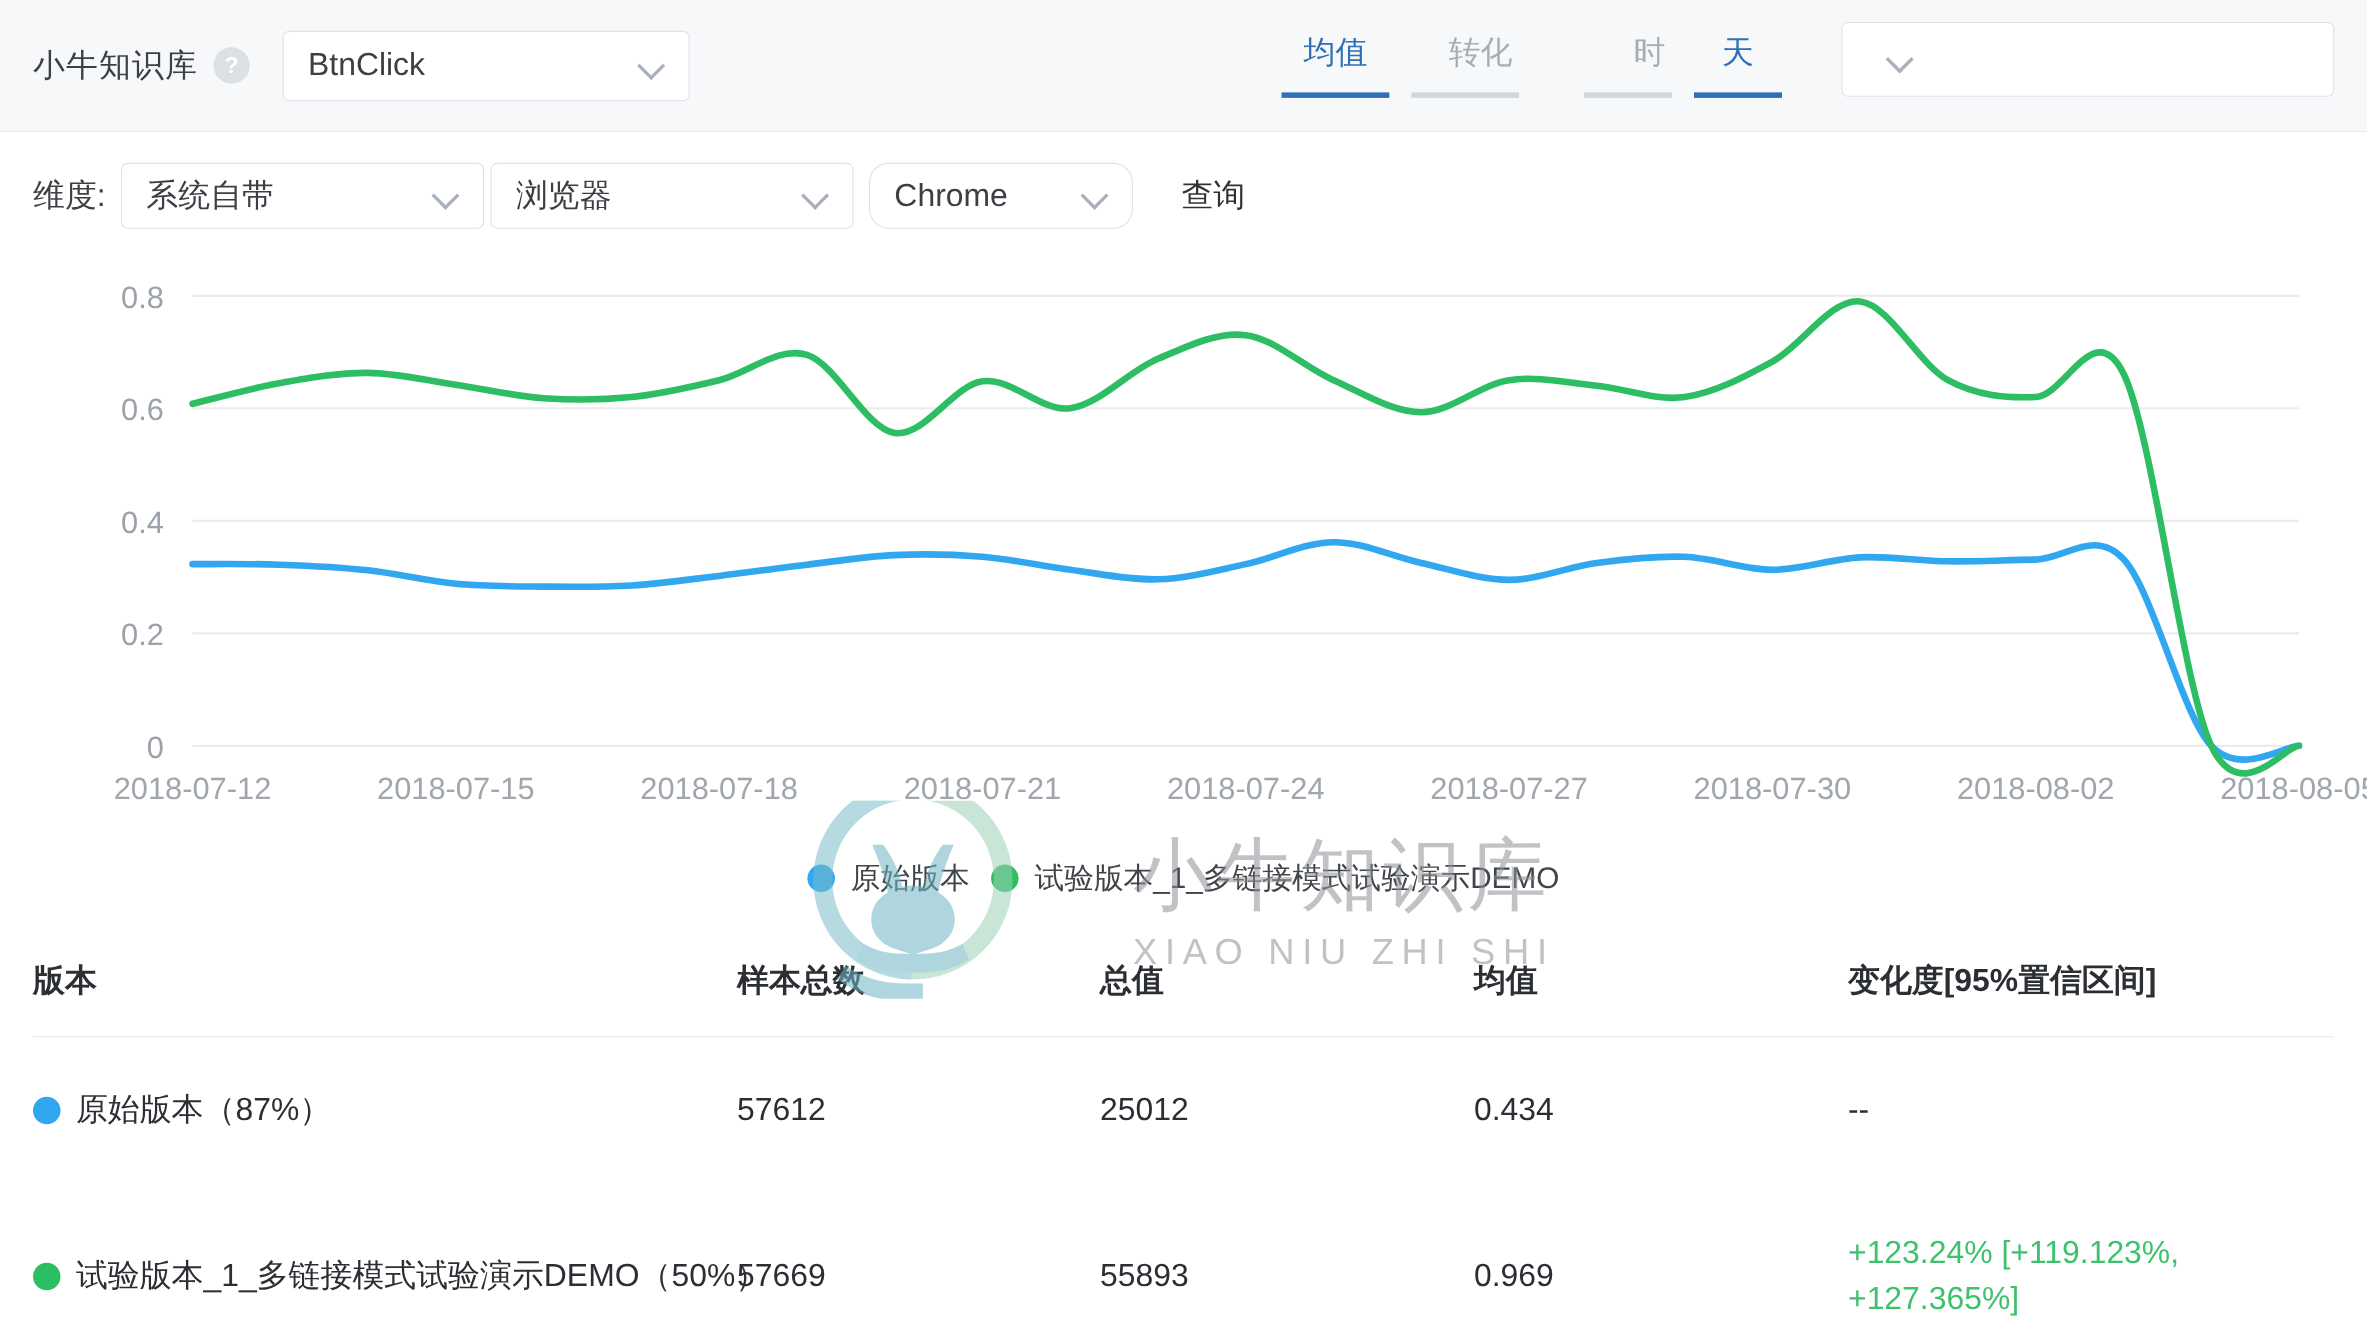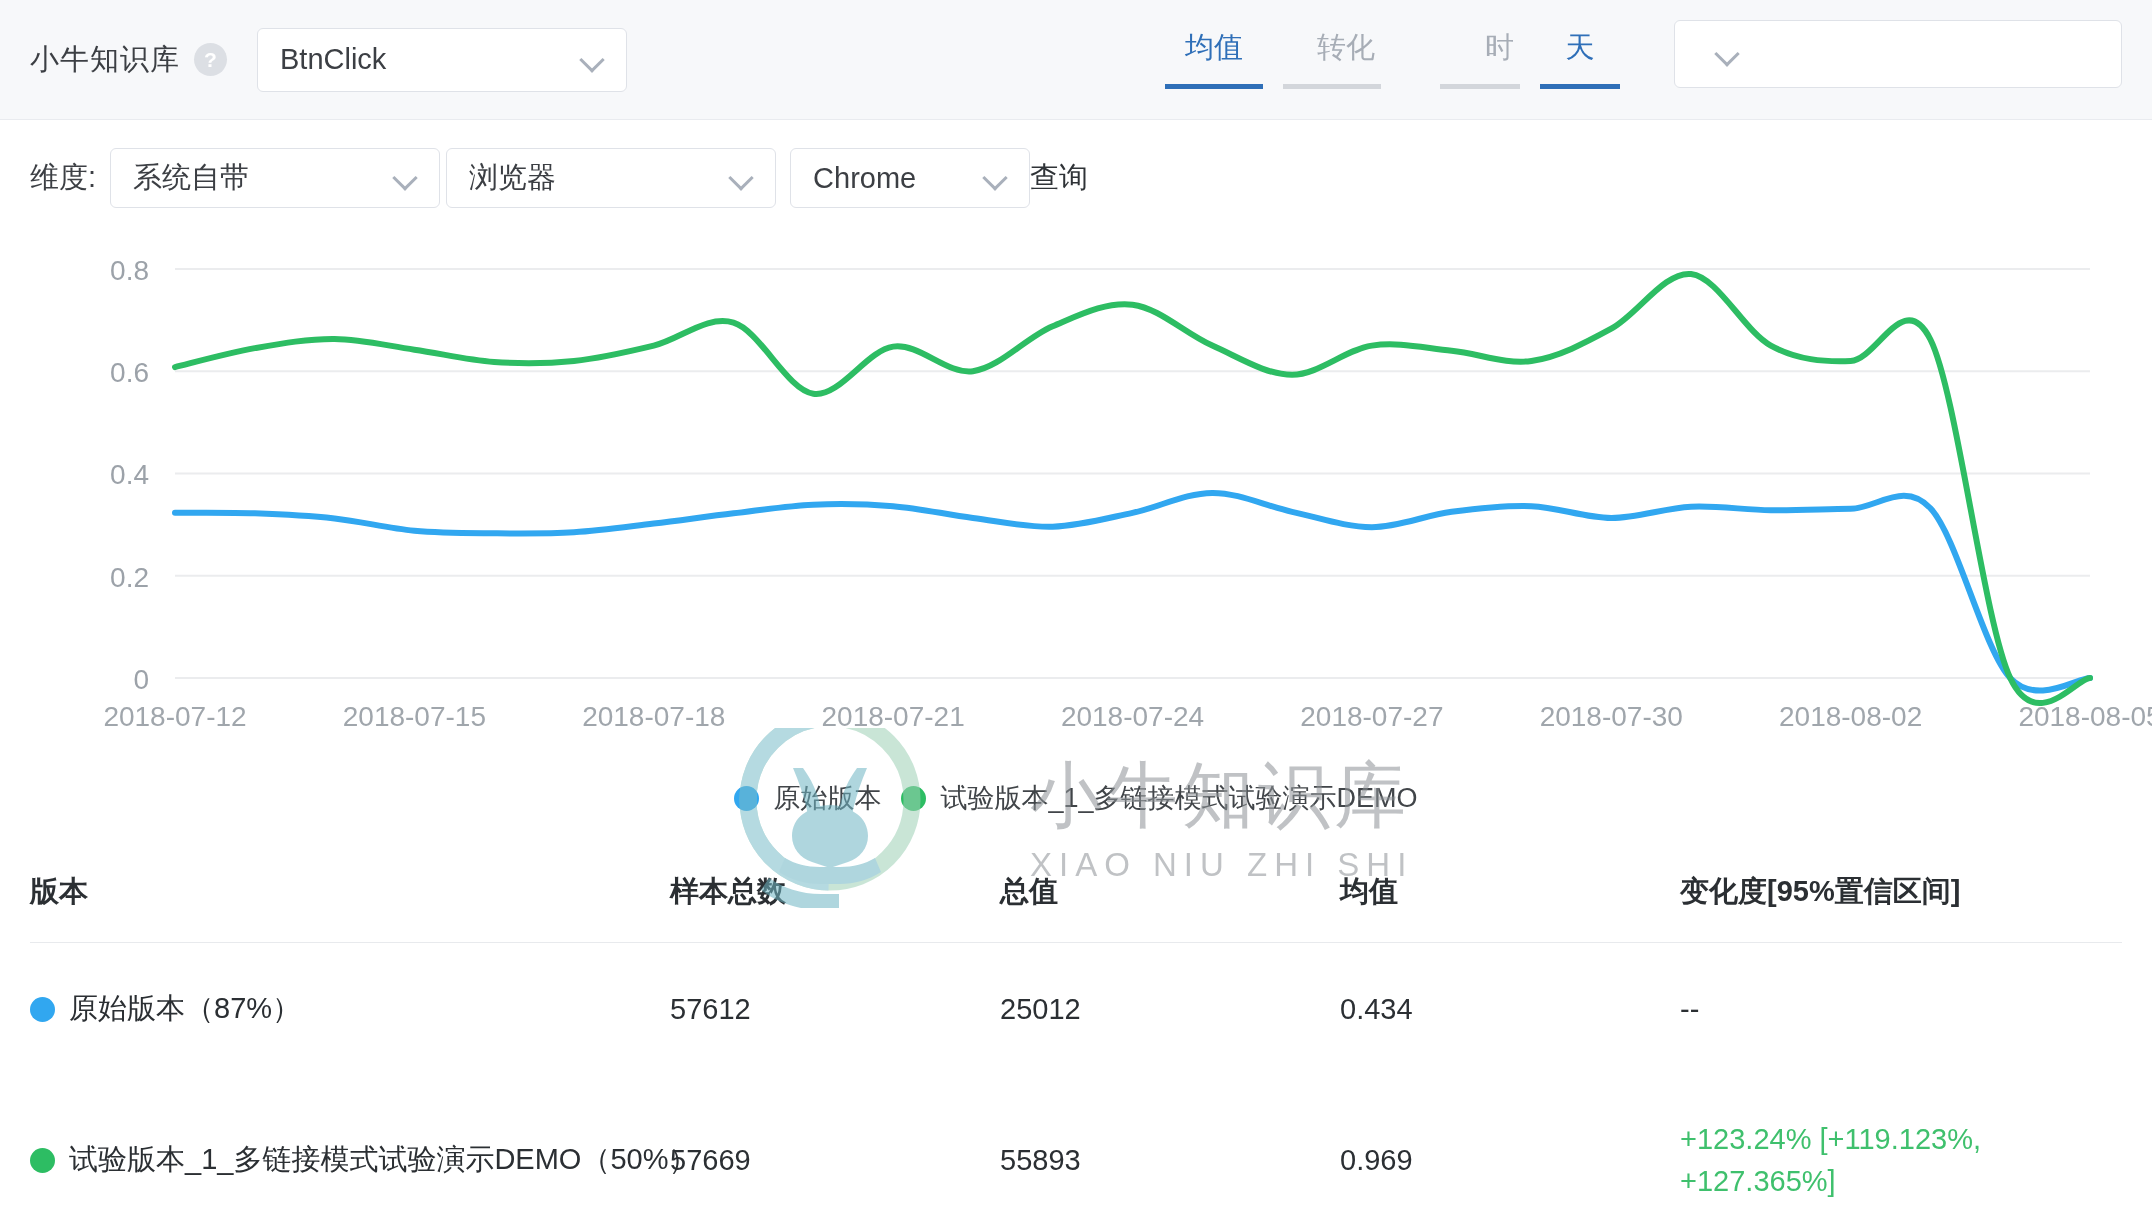--- a/index.html
+++ b/index.html
@@ -66,23 +66,23 @@
   #date-range .val { font-size: 30px; color:#2f3337; }
 
   
   .dim-row {
     display:flex; align-items:center;
     padding: 28px 0 0 30px;
   }
   .dim-label { font-size: 29px; color:#3c3f44; margin-right: 14px; }
   #dim-sys { width: 330px; height: 60px; }
   #dim-type { width: 330px; height: 60px; margin-left: 6px; }
-  #dim-value { width: 240px; height: 60px; margin-left: 14px; }
+  #dim-value { width: 240px; height: 60px; margin-left: 14px; border-radius: 18px; }
   .query-btn {
-    font-size: 29px; color:#2f3337; cursor:pointer;
+    font-size: 29px; color:#2f3337; margin-left: 44px; cursor:pointer;
     background:none; border:none; font-family: inherit;
   }
 
   
   .chart-wrap { position: relative; width: 2152px; height: 580px; }
   .chart-svg { position:absolute; left:0; top:0; }
   .watermark {
     position:absolute; left: 725px; top: 520px;
     width: 700px; height: 180px; opacity: 0.55; pointer-events:none;
   }

